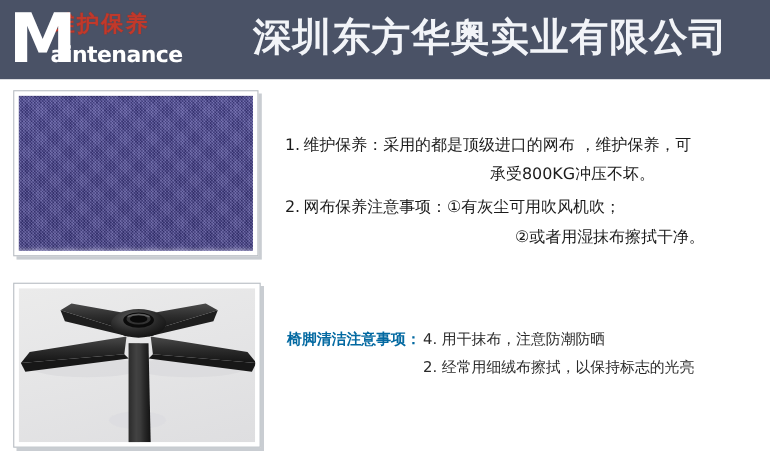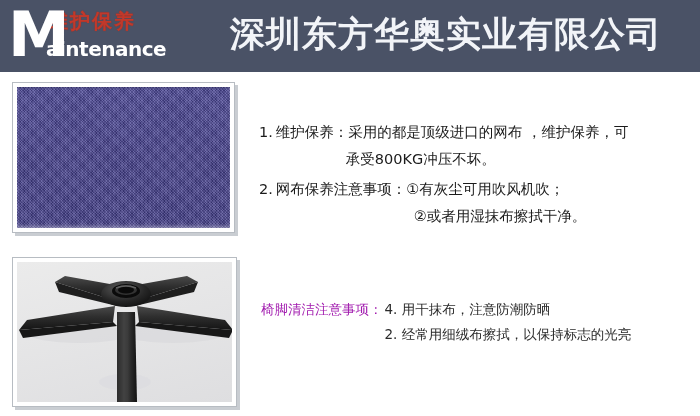--- a/index.html
+++ b/index.html
@@ -158,42 +158,42 @@
   .para {
     display: flex;
     align-items: flex-start;
   }
   .para + .para { margin-top: 3px; }
   .para-num {
     flex: 0 0 auto;
     padding-right: 3px;
   }
   .para-body { flex: 1 1 auto; }
-  .indent-line { display: block; }
+  .indent-line { display: block; text-align: center; }
   .indent-1 { padding-left: 70px; }
   .indent-2 { padding-left: 138px; }
 
   .text-lower {
     position: absolute;
     left: 261px;
     top: 297px;
     width: 436px;
     font-size: 13.5px;
     line-height: 25px;
     color: #2a2a2a;
     font-family: "DejaVu Sans", "Liberation Sans", sans-serif;
   }
   .lower-row {
     display: flex;
     align-items: flex-start;
   }
   .lower-heading {
     flex: 0 0 auto;
-    font-weight: normal;
-    color: #a21caf;
+    font-weight: bold;
+    color: #0369a1;
     white-space: nowrap;
     padding-top: 0px;
   }
   .lower-list {
     flex: 1 1 auto;
     padding-left: 2px;
   }
   .lower-item { display: block; white-space: nowrap; }
 </style>
 </head>

